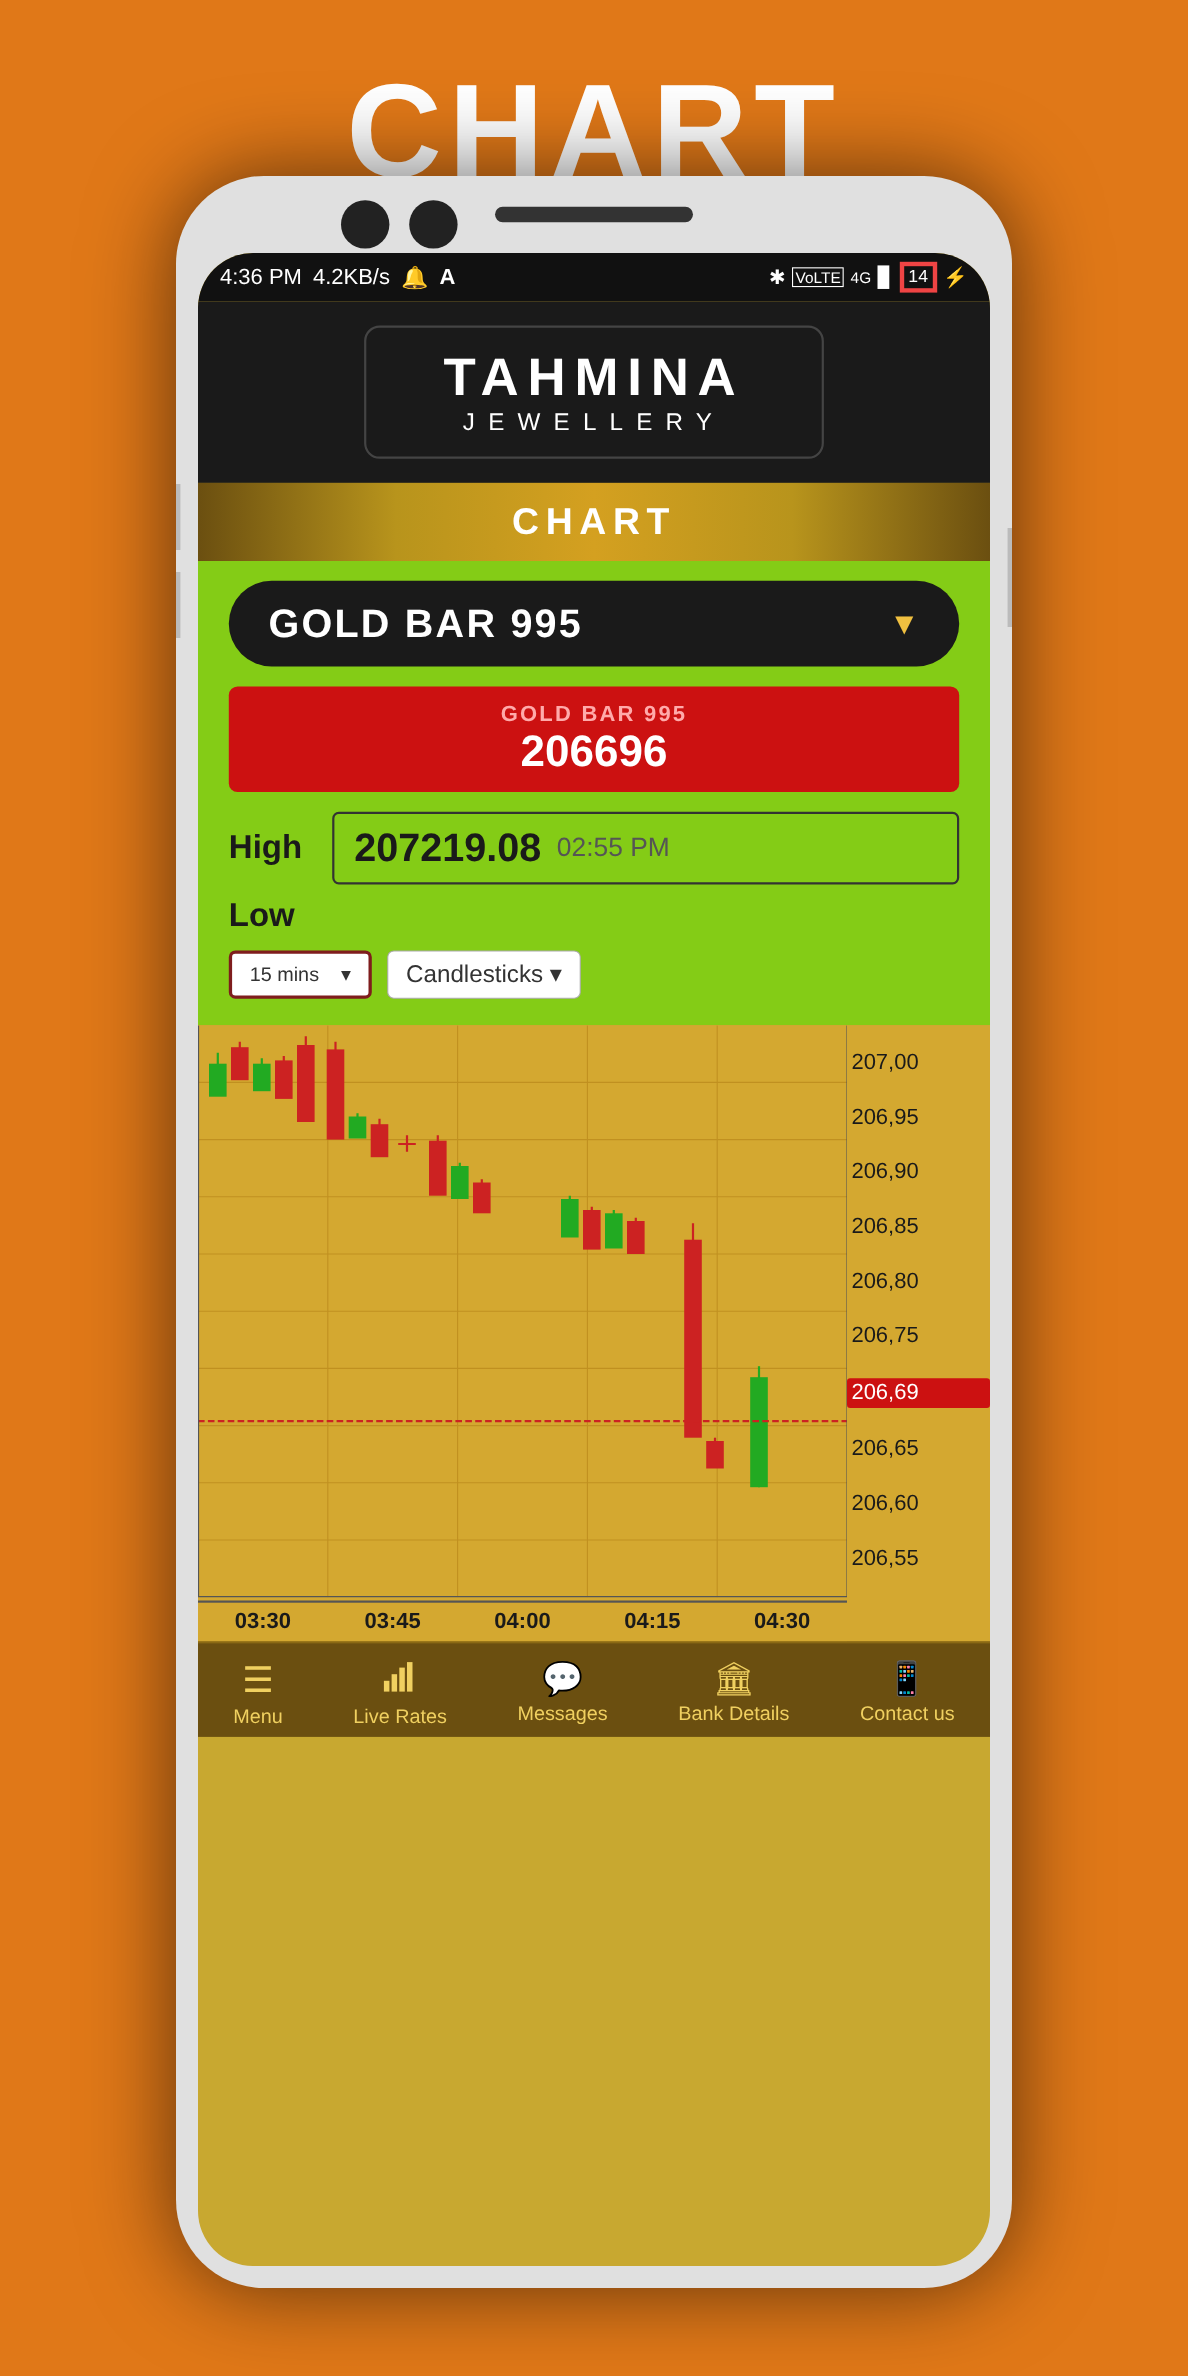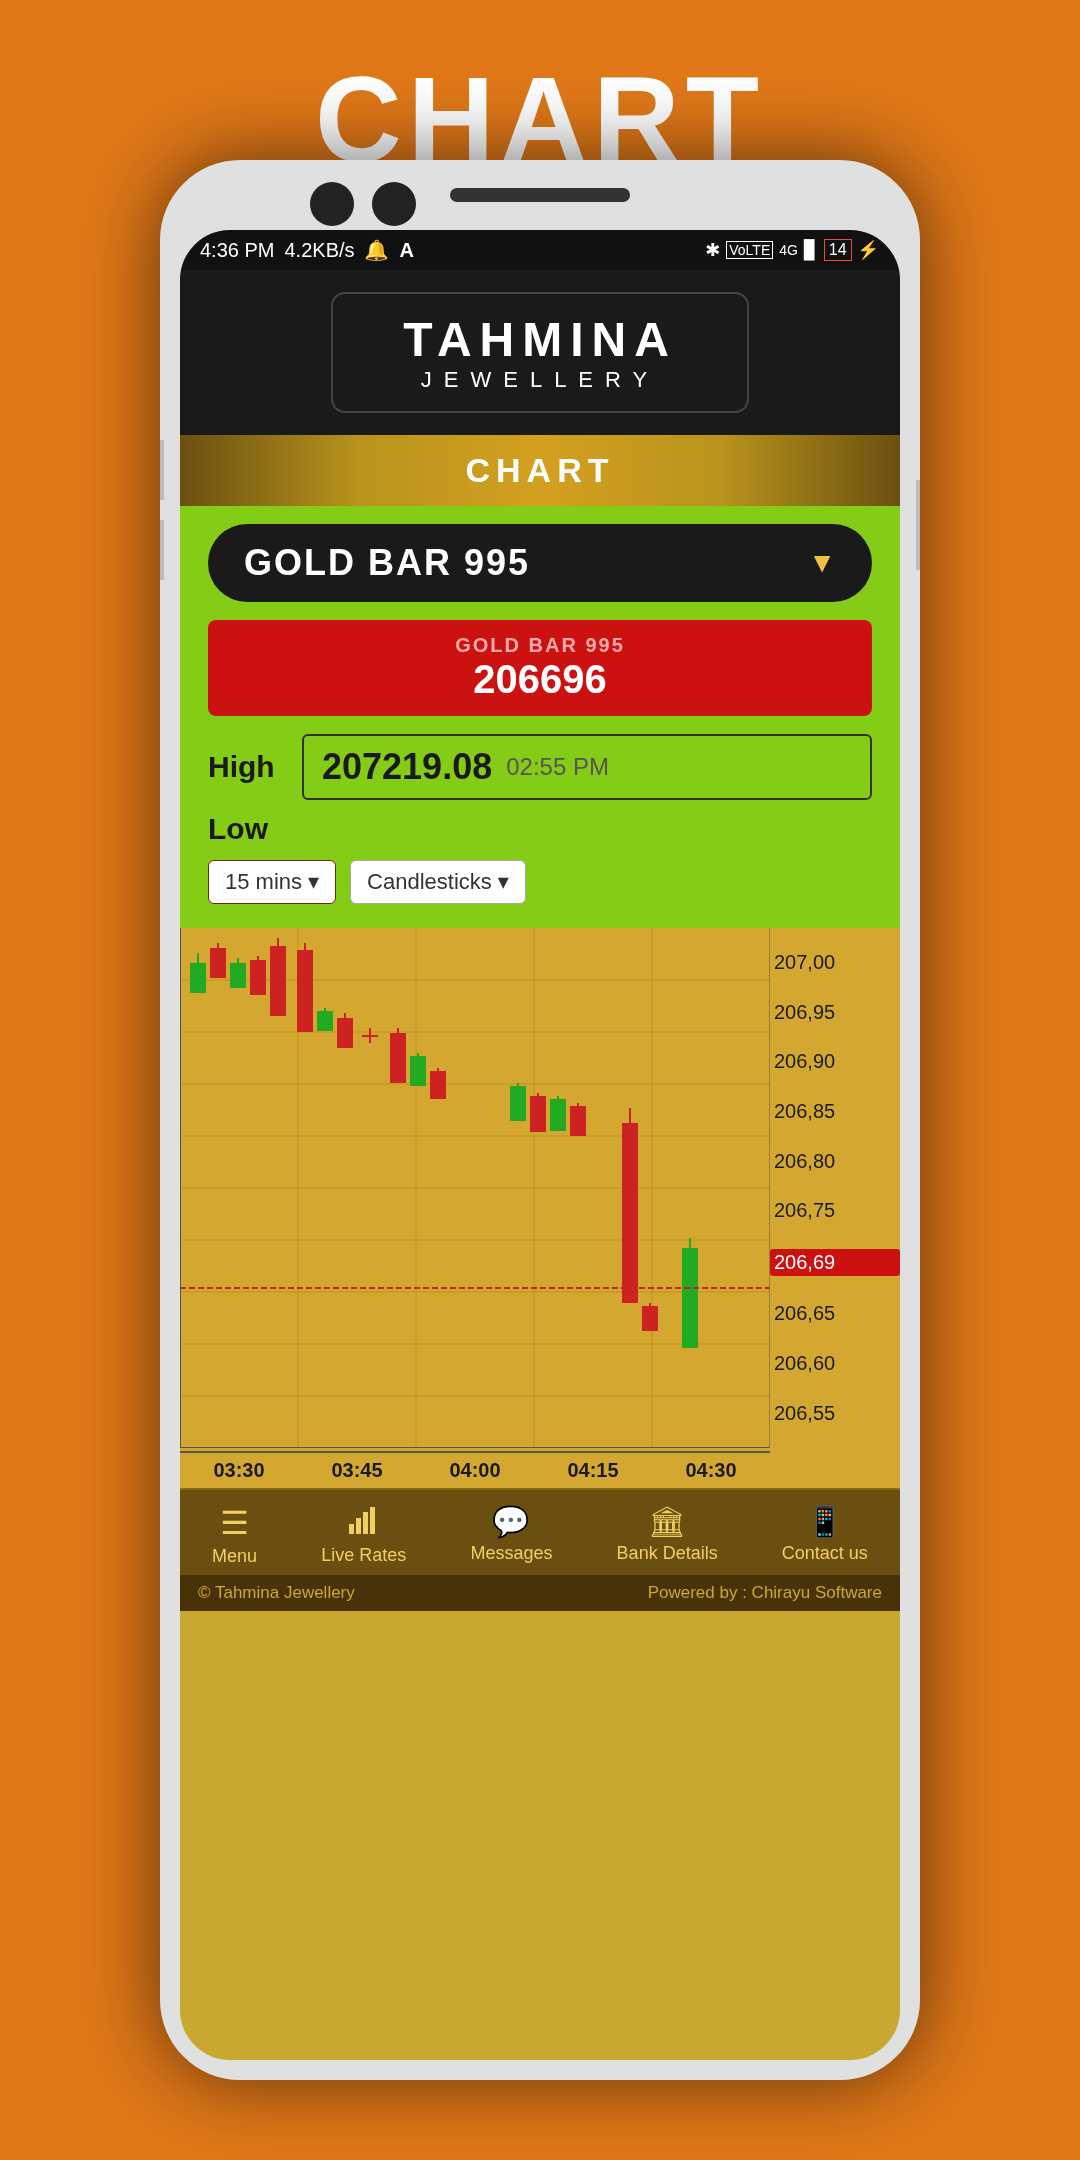--- a/index.html
+++ b/index.html
@@ -39,21 +39,21 @@
           <span>4:36 PM</span>
           <span>4.2KB/s</span>
           <span>🔔</span>
           <span style="font-weight:bold;">A</span>
         </div>
         <div style="display:flex;gap:6px;align-items:center;font-size:18px;">
           <span>✱</span>
           <span style="font-size:14px;border:1px solid white;padding:0 2px;">VoLTE</span>
           <span style="font-size:14px;">4G</span>
           <span>▊</span>
-          <span style="border:1px solid #ef4444;padding:1px 4px;font-size:16px;">14</span>
+          <span style="border:4px solid #ef4444;padding:1px 4px;font-size:16px;">14</span>
           <span>⚡</span>
         </div>
       </div>
 
       <div style="background:#1a1a1a;display:flex;justify-content:center;align-items:center;padding:22px;">
         <div style="background:#1a1a1a;border:2px solid #444;border-radius:14px;padding:18px 70px;text-align:center;">
           <div style="color:white;font-size:48px;font-weight:900;letter-spacing:8px;">TAHMINA</div>
           <div style="color:white;font-size:22px;letter-spacing:12px;">JEWELLERY</div>
         </div>
       </div>
@@ -80,21 +80,21 @@
             <span style="font-size:36px;font-weight:bold;color:#1a1a1a;">207219.08</span>
             <span style="font-size:24px;color:#555;">02:55 PM</span>
           </div>
         </div>
 
         <div style="display:flex;align-items:center;margin-bottom:12px;gap:16px;">
           <span style="color:#1a1a1a;font-size:30px;font-weight:bold;width:90px;">Low</span>
         </div>
 
         <div style="display:flex;gap:14px;margin:14px 0 6px;">
-          <div style="background:white;border:1px solid #7f1d1d;border-radius:6px;padding:8px 16px;font-size:22px;color:#333;display:flex;align-items:center;gap:6px;cursor:pointer;">
+          <div style="background:white;border:3px solid #7f1d1d;border-radius:6px;padding:8px 16px;font-size:18px;color:#333;display:flex;align-items:center;gap:20px;cursor:pointer;">
             <span>15 mins</span>
             <span>▾</span>
           </div>
           <div style="background:white;border:1px solid #aaa;border-radius:6px;padding:8px 16px;font-size:22px;color:#333;display:flex;align-items:center;gap:6px;cursor:pointer;">
             <span>Candlesticks</span>
             <span>▾</span>
           </div>
         </div>
 
       </div>
@@ -234,22 +234,18 @@
           <span style="color:#f0d060;font-size:18px;">Bank Details</span>
         </div>
 
         <div style="display:flex;flex-direction:column;align-items:center;gap:4px;cursor:pointer;">
           <span style="color:#f0d060;font-size:30px;">📱</span>
           <span style="color:#f0d060;font-size:18px;">Contact us</span>
         </div>
 
       </div>
 
-      <div style="background:#4a3208;display:flex;justify-content:space-between;padding:8px 18px;">
-        <span style="color:#c8a830;font-size:17px;">© Tahmina Jewellery</span>
-        <span style="color:#c8a830;font-size:17px;">Powered by : Chirayu Software</span>
-      </div>
 
     </div>
 
   </div>
 
 </div>
 
 </body></html>

